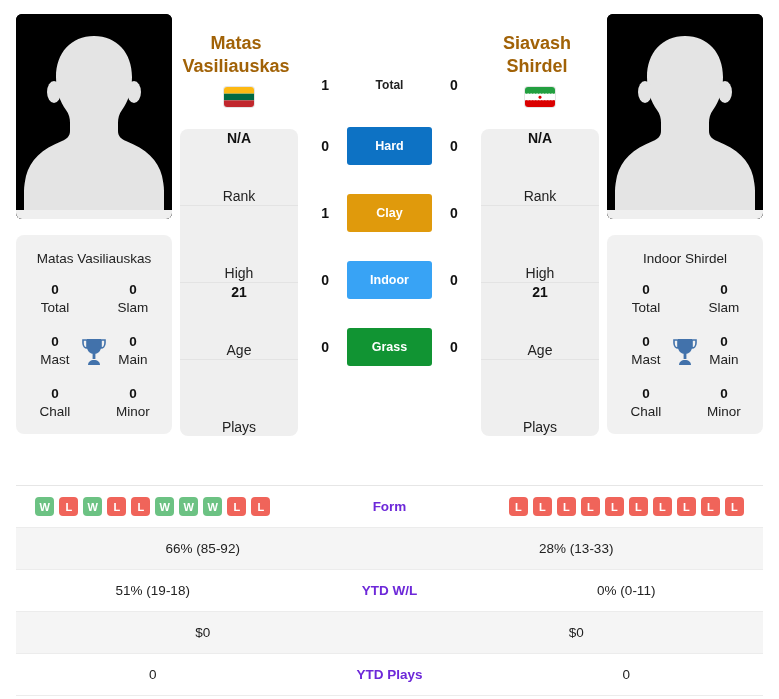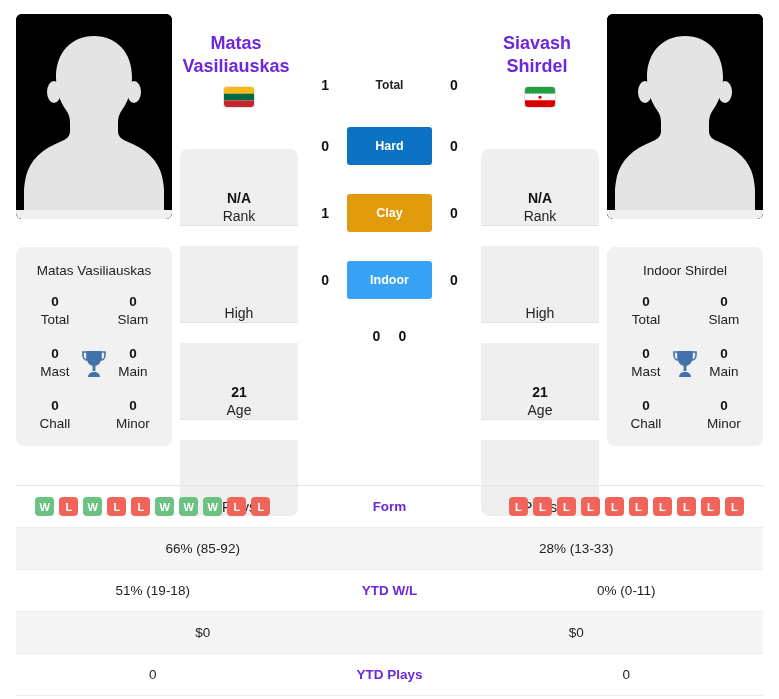--- a/index.html
+++ b/index.html
@@ -26,21 +26,21 @@
   .photo{
     width:156px;height:205px;
     background:#000000;
     border-radius:6px;
     overflow:hidden;
     position:relative;
   }
   .silhouette{position:absolute;left:0;top:0;width:156px;height:205px;}
 
   .titles-card{
-    margin-top:28px;
+    margin-top:16px;
     background:#f1f1f1;
     border-radius:8px;
     padding:10px 0 14px 0;
     position:relative;
   }
   .titles-name{
     text-align:center;
     font-size:13.5px;
     color:#222;
     padding:6px 4px 14px 4px;
@@ -67,45 +67,44 @@
     width:118px;flex:0 0 118px;
     margin:0 8px;
     display:flex;flex-direction:column;
     align-items:center;
   }
   .pname{
     text-align:center;
     font-size:18px;
     font-weight:bold;
     line-height:1.25;
-    color:#6d28d9;
+    color:#a16207;
     padding-top:18px;
     width:130px;
     margin-left:-6px;
   }
   .flag{
     width:30px;height:20px;
     margin:10px auto 0 auto;
     border-radius:3px;
     overflow:hidden;
     box-shadow:0 0 0 1px rgba(0,0,0,.10);
     display:block;
   }
   .infostack{
     margin-top:22px;
     width:118px;
   }
   .icard{
     background:#efefef;
     height:76px;
     display:flex;flex-direction:column;
-    align-items:center;justify-content:flex-end;
+    align-items:center;justify-content:space-between;
     line-height:1.3;
     border-bottom:1px solid #e3e3e3;
-    margin-top:20px;
   }
   .icard:first-child{border-radius:8px 8px 0 0;}
   .icard:last-child{border-radius:0 0 8px 8px;border-bottom:none;}
   .icard .v{font-size:14px;font-weight:bold;color:#111;}
   .icard .l{font-size:14px;color:#222;}
 
   
   .h2h{
     flex:1 1 auto;
     display:flex;flex-direction:column;
@@ -282,20 +281,21 @@
         <div class="surface" style="background:#e09a0c;">Clay</div>
         <div class="h2hnum">0</div>
       </div>
       <div class="h2hrow">
         <div class="h2hnum">0</div>
         <div class="surface" style="background:#38a3f5;">Indoor</div>
         <div class="h2hnum">0</div>
       </div>
       <div class="h2hrow">
         <div class="h2hnum">0</div>
+        <div class="surface" style="background:#119433;">Grass</div>
         <div class="h2hnum">0</div>
       </div>
     </div>
 
     <div class="infocol">
       <div class="pname">
         <span>Siavash</span><br>
         <span>Shirdel</span>
       </div>
       <svg class="flag" viewBox="0 0 30 20">

